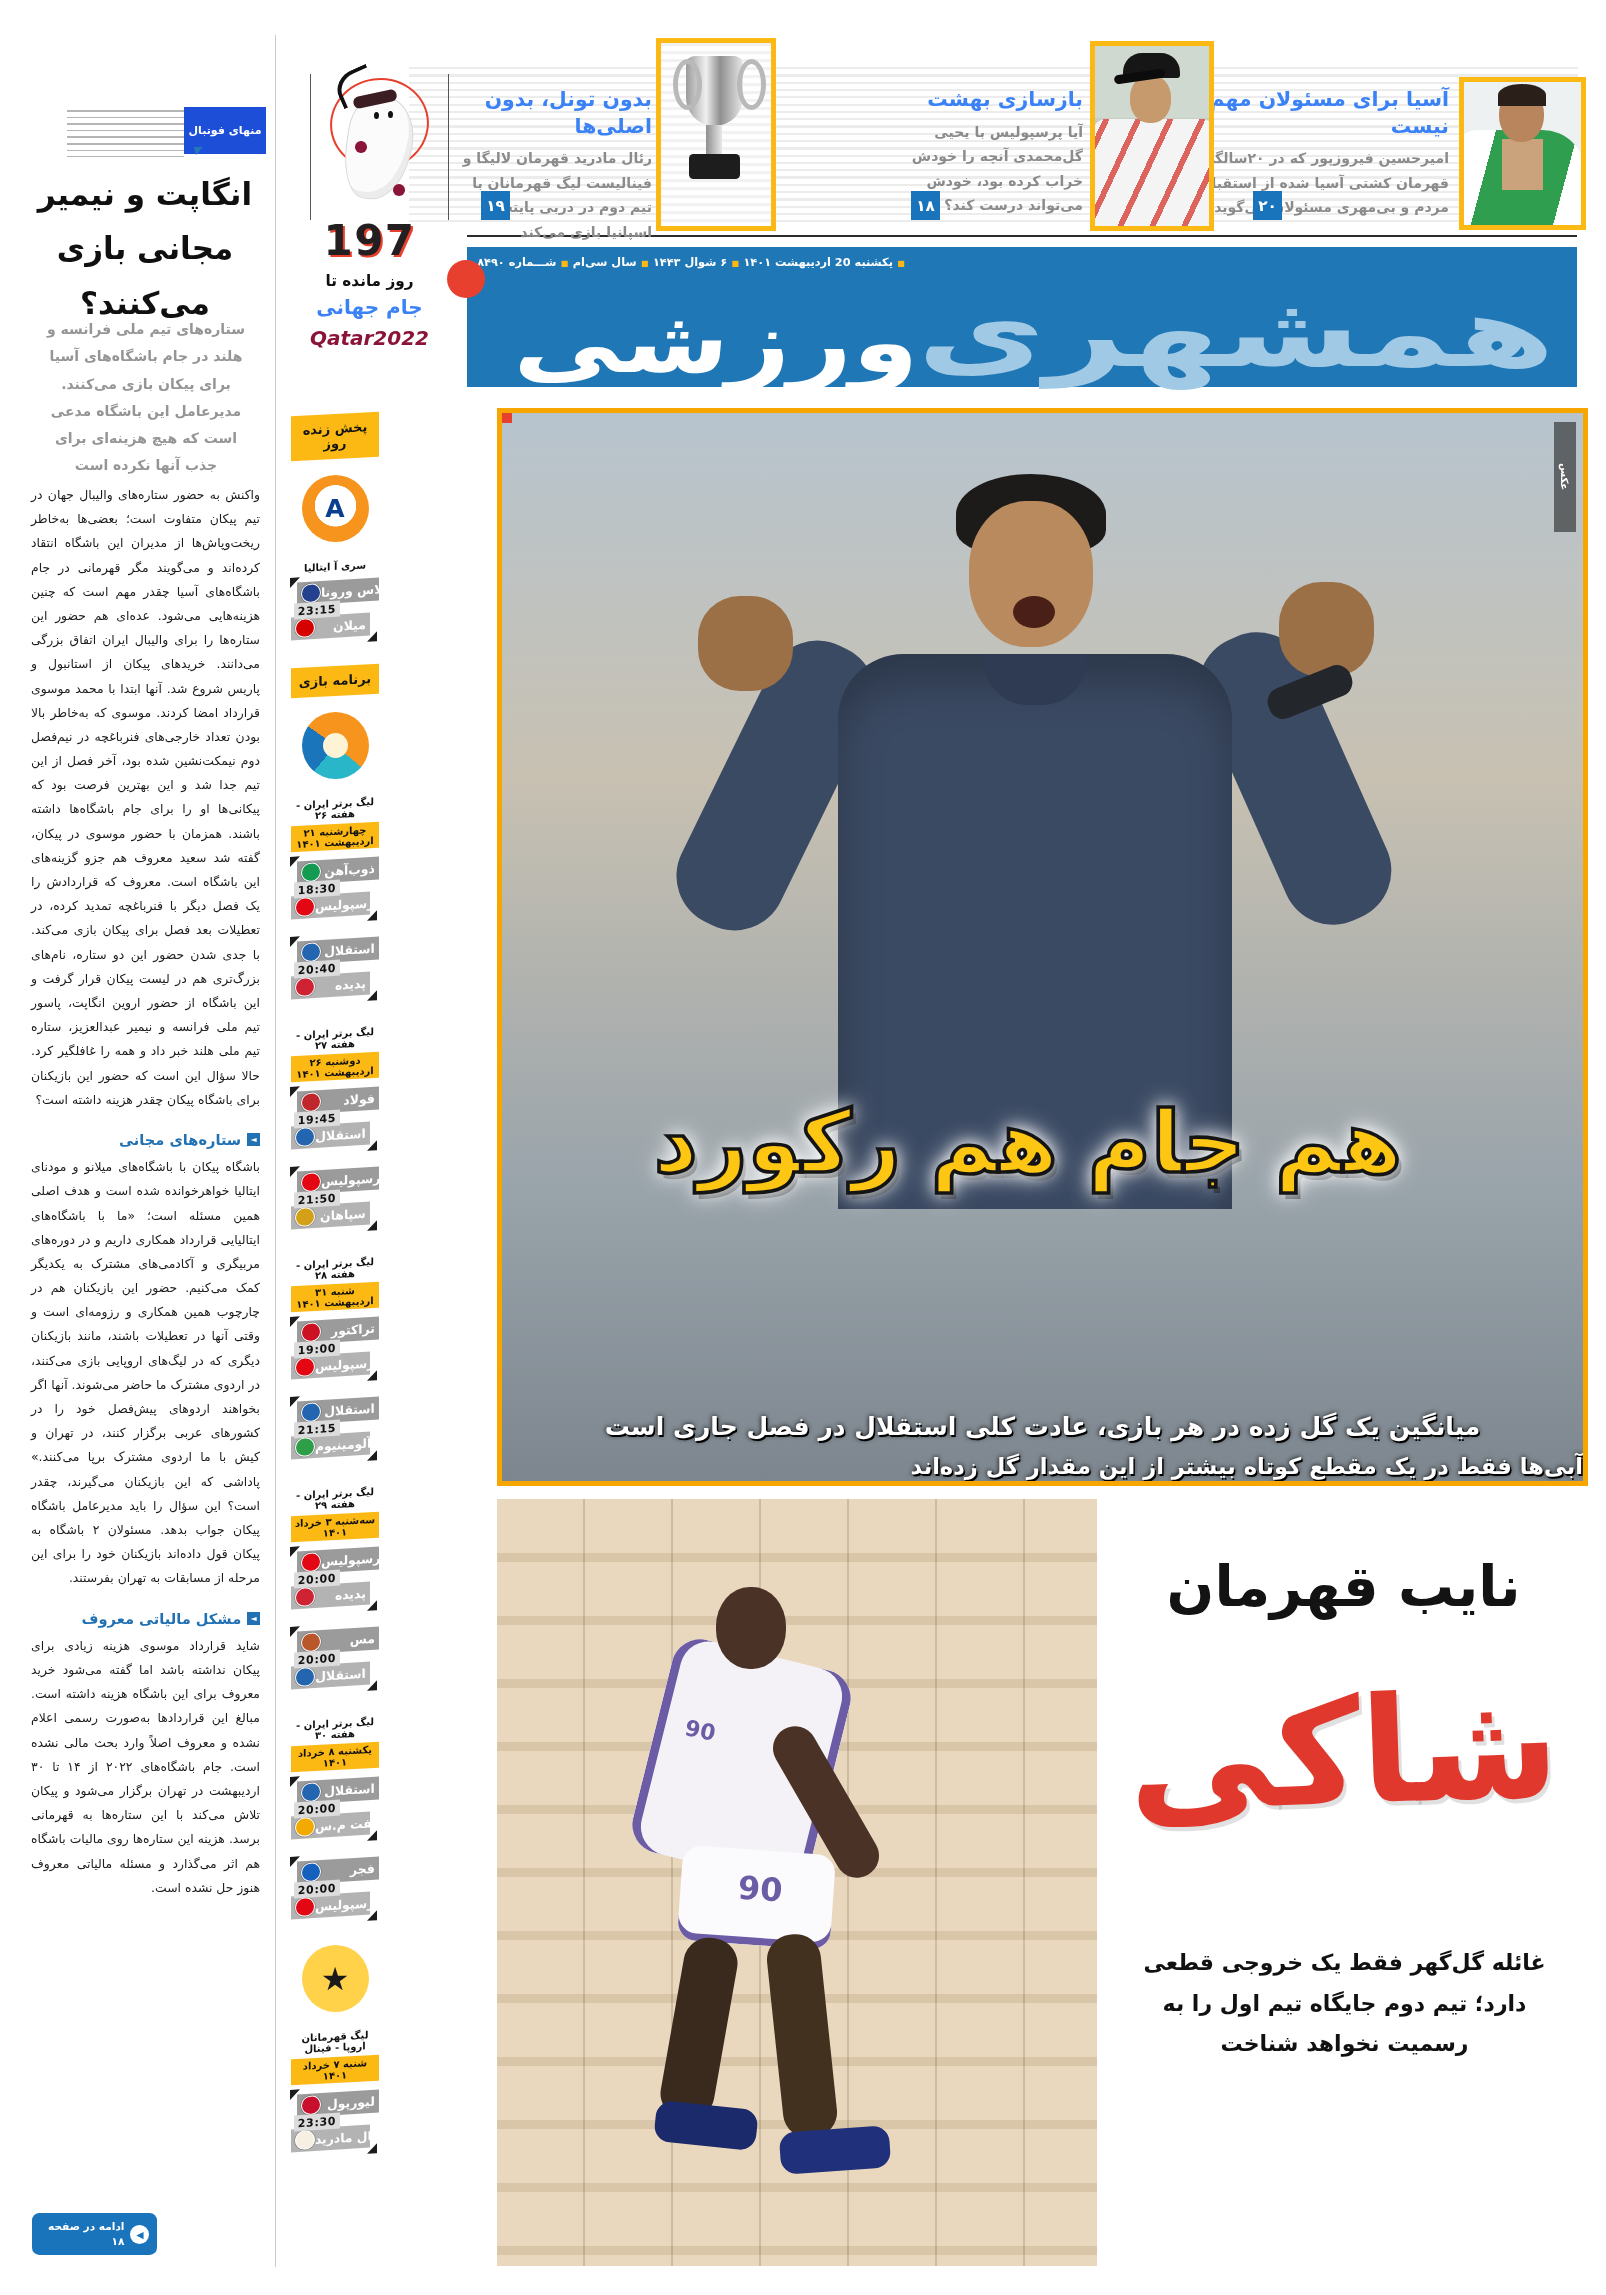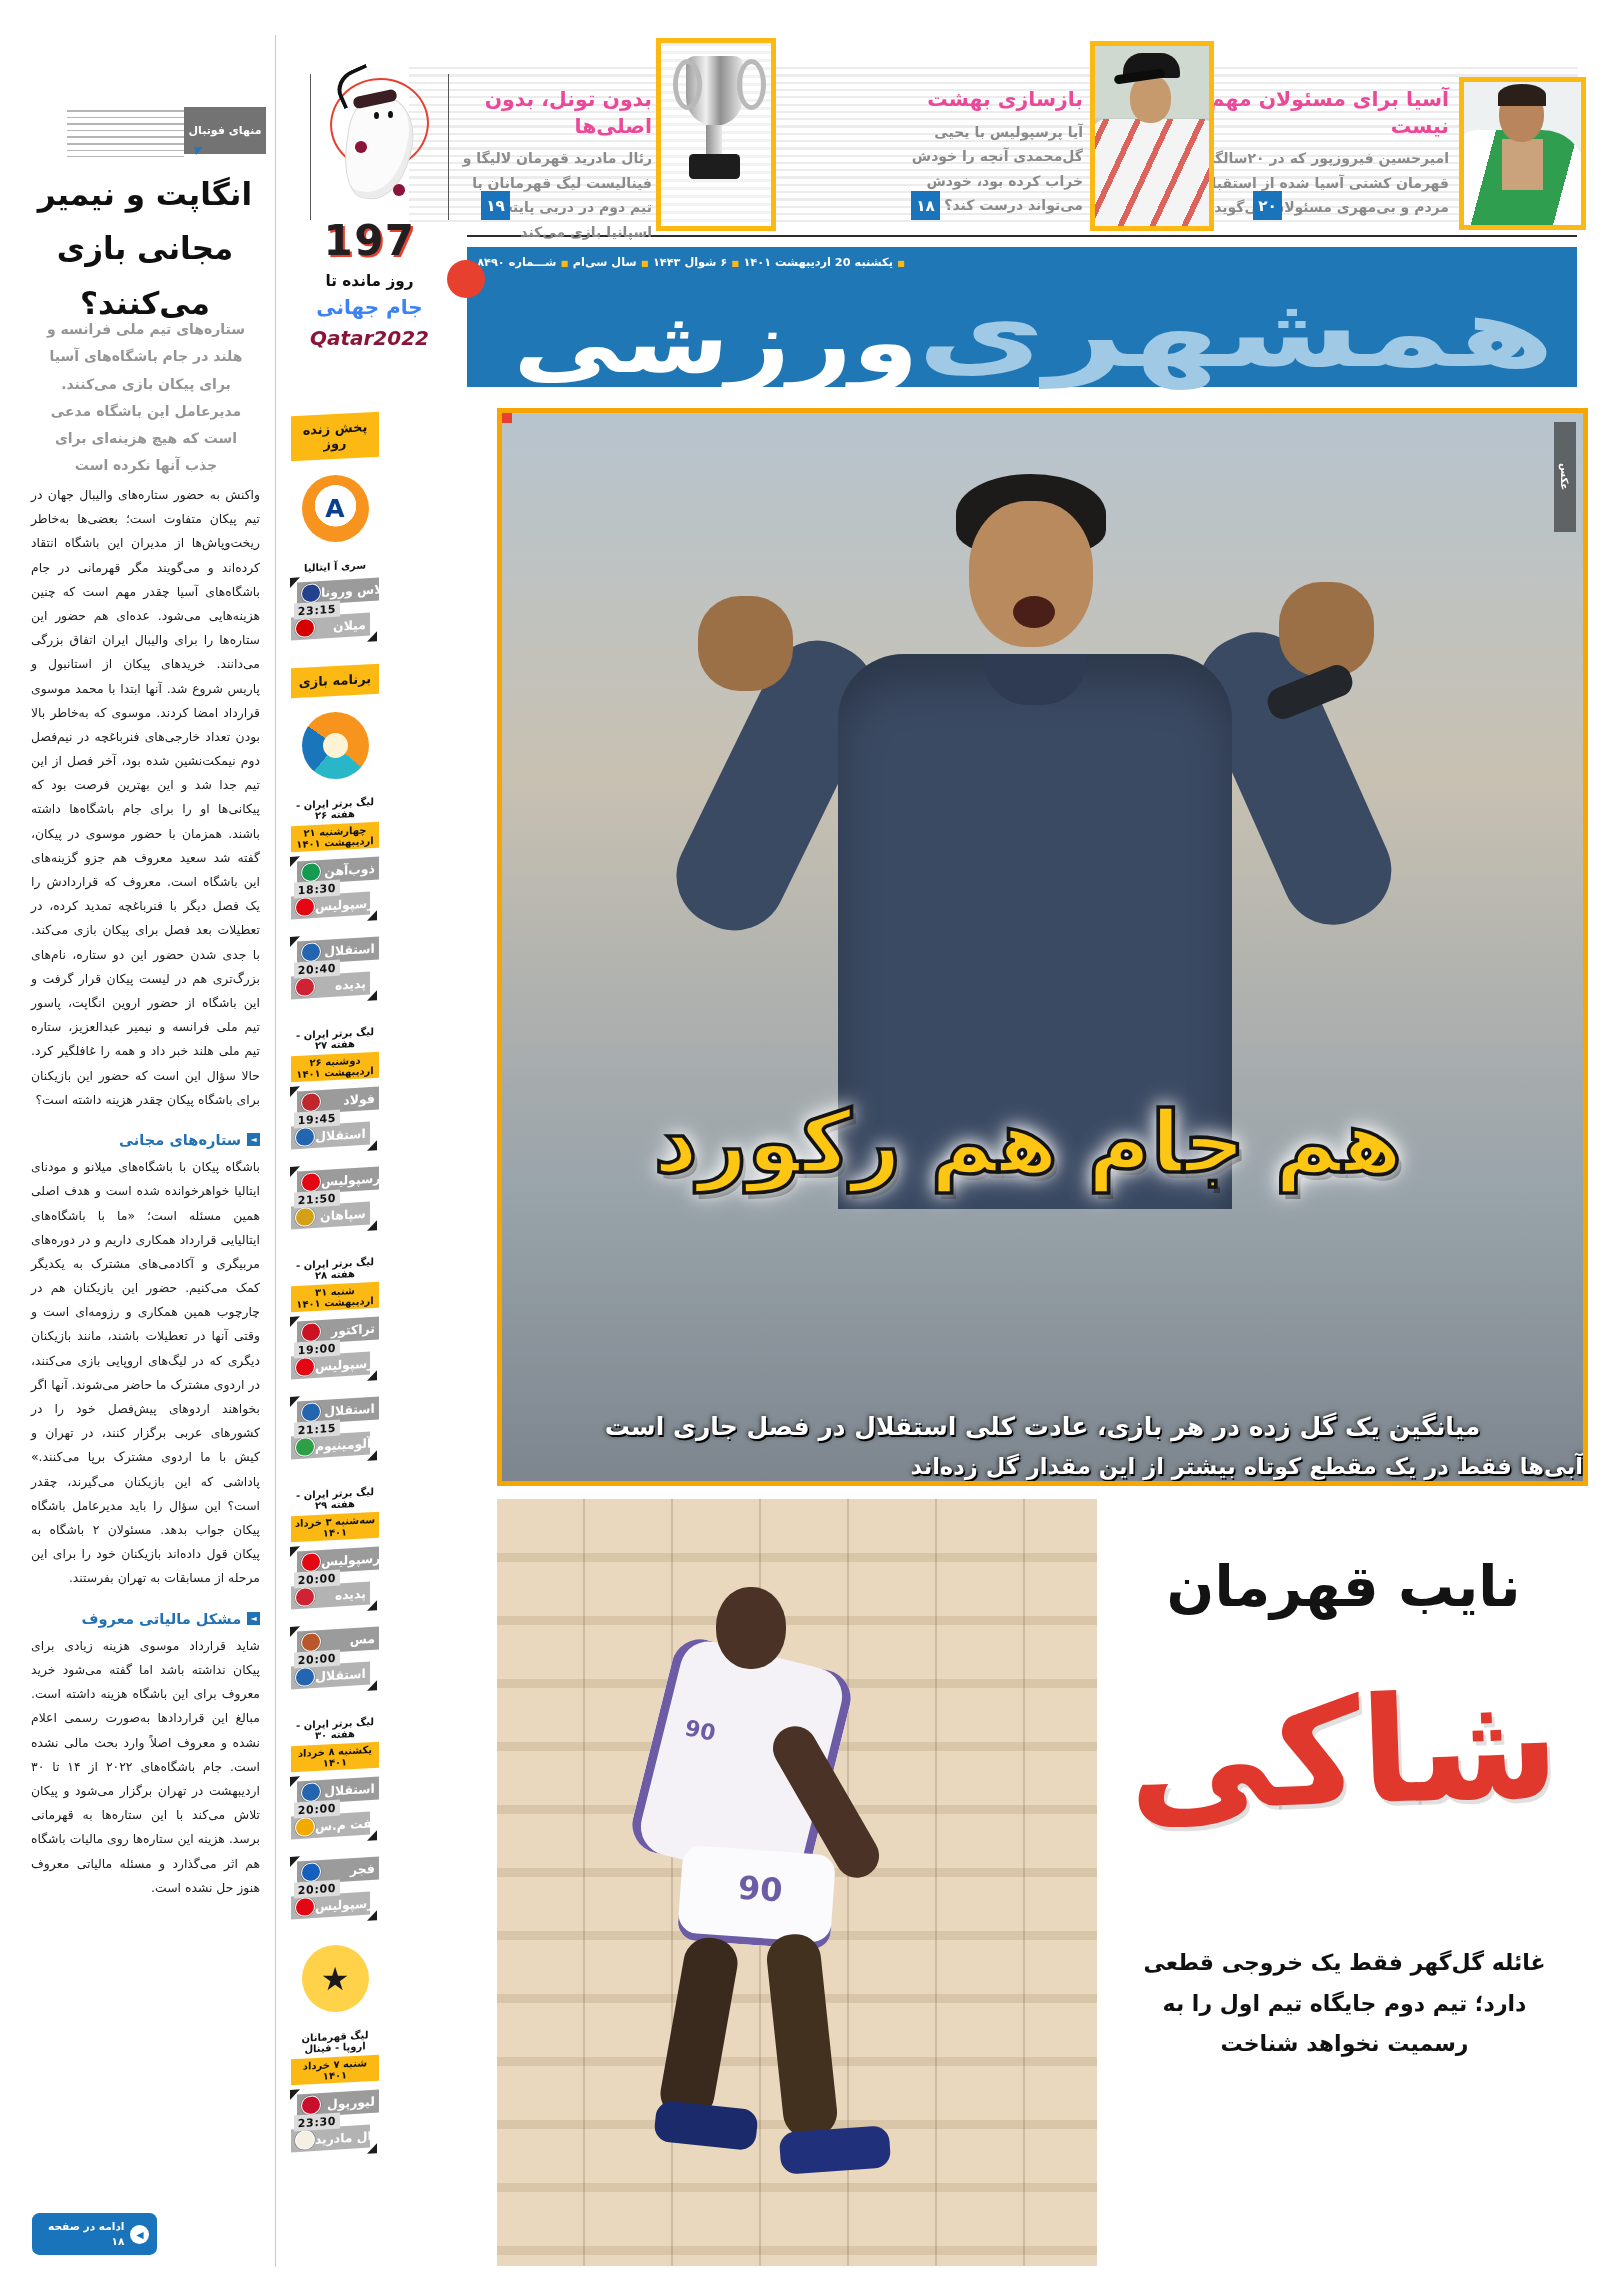--- a/index.html
+++ b/index.html
@@ -4,21 +4,21 @@
 <style>
   html,body{margin:0;padding:0;background:#ffffff;}
   body{width:1607px;height:2295px;position:relative;font-family:"DejaVu Sans",sans-serif;overflow:hidden;}
   
   .vrule{position:absolute;width:0.7px;background:#c9c9c9;}
   .hline{position:absolute;height:1.5px;background:#2b2b2b;}
   
   .pinstripes{position:absolute;left:409px;top:67px;width:1169px;height:155px;
     background:repeating-linear-gradient(180deg,#ececec 0 2.2px,#ffffff 2.2px 7.3px);}
   .story{position:absolute;}
-  .story .shead{font-size:20.4px;font-weight:900;color:#ec4899;text-align:right;line-height:1.3;}
+  .story .shead{font-size:20.4px;font-weight:900;color:#3b82f6;text-align:right;line-height:1.3;}
   .story .sbody{font-size:14px;font-weight:700;color:#8b8b8b;text-align:right;line-height:1.75;margin-top:7.3px;}
   .pbadge{position:absolute;width:29px;height:29px;background:#1a74bb;color:#fff;font-size:15.3px;font-weight:900;
     display:flex;align-items:center;justify-content:center;}
   .photo-frame{position:absolute;border:5.8px solid #fdb913;background:#eef1f2;overflow:hidden;}
   
   .wr-head{position:absolute;left:35px;top:5.8px;width:45px;height:54px;border-radius:48%;background:#b9855c;}
   .wr-hair{position:absolute;left:34px;top:1.5px;width:48px;height:22px;border-radius:50% 50% 0 0;background:#2a2019;}
   .wr-flag{position:absolute;left:-8.8px;top:48px;width:131px;height:102px;border-radius:22px 44px 7.3px 7.3px;
     background:linear-gradient(105deg,#ffffff 0 26%,#2f9e4f 26% 78%,#ffffff 78%);}
   .wr-chest{position:absolute;left:38px;top:57px;width:41px;height:51px;background:#caa27b;}
@@ -83,21 +83,21 @@
   .band.home{top:0;left:5.8px;right:0;}
   .band.away{top:35px;left:0;right:8.8px;background:#b3b3b3;}
   .band.home:before{content:"";position:absolute;left:-6.6px;top:-5.1px;border-style:solid;border-width:10.2px 10.2px 0 0;border-color:#1c1c1c transparent transparent transparent;}
   .band.away:after{content:"";position:absolute;right:-6.6px;bottom:-5.8px;border-style:solid;border-width:0 0 10.2px 10.2px;border-color:transparent transparent #1c1c1c transparent;}
   .team-logo{width:17.5px;height:17.5px;border-radius:50%;border:1.5px solid #fff;box-shadow:0 0 0 0.7px rgba(0,0,0,.25);flex:none;}
   .mtime{position:absolute;top:22px;left:2.9px;z-index:2;background:#dcdcdc;color:#111;font-size:11px;font-weight:900;
     padding:1.5px 3.7px;direction:ltr;transform:skewY(-3.5deg);letter-spacing:0.7px;}
   
   .note-icon{position:absolute;left:67px;top:110px;width:117px;height:47px;
     background:repeating-linear-gradient(180deg,#b5b5b5 0 1.5px,transparent 1.5px 6.6px);}
-  .tab-bubble{position:absolute;left:184px;top:107px;width:82px;height:47px;background:#737373;color:#fff;
+  .tab-bubble{position:absolute;left:184px;top:107px;width:82px;height:47px;background:#1d4ed8;color:#fff;
     font-size:11px;font-weight:900;display:flex;align-items:center;justify-content:center;}
   .tab-bubble:after{content:"";position:absolute;left:10.2px;bottom:-8.8px;border:8.8px solid transparent;border-top-color:#2478b8;border-left-width:2.9px;border-right-width:7.3px;}
   .lc-head{position:absolute;left:29px;top:167px;width:232px;text-align:center;font-size:31px;font-weight:900;color:#101010;line-height:1.75;}
   .lc-lead{position:absolute;left:38px;top:316px;width:216px;text-align:center;font-size:14px;font-weight:700;color:#959595;line-height:1.95;}
   .lc-body{position:absolute;left:31px;top:467px;width:229px;margin-top:16px;}
   .lc-body p{margin:0 0 19px;font-size:12.4px;line-height:1.95;text-align:justify;color:#1c1c1c;}
   .lc-sub{color:#2271b3;font-size:14.6px;font-weight:900;margin:4.4px 0 7.3px;display:flex;align-items:center;gap:5.8px;}
   .lc-sub .sq{width:13px;height:13px;background:#2271b3;color:#fff;font-size:8px;display:inline-flex;align-items:center;justify-content:center;flex:none;}
   .cont-pill{position:absolute;left:32px;top:2213px;width:110px;height:42px;background:#1a74bb;border-radius:7.3px;color:#fff;
     display:flex;align-items:center;gap:5.8px;padding:0 7.3px;}

